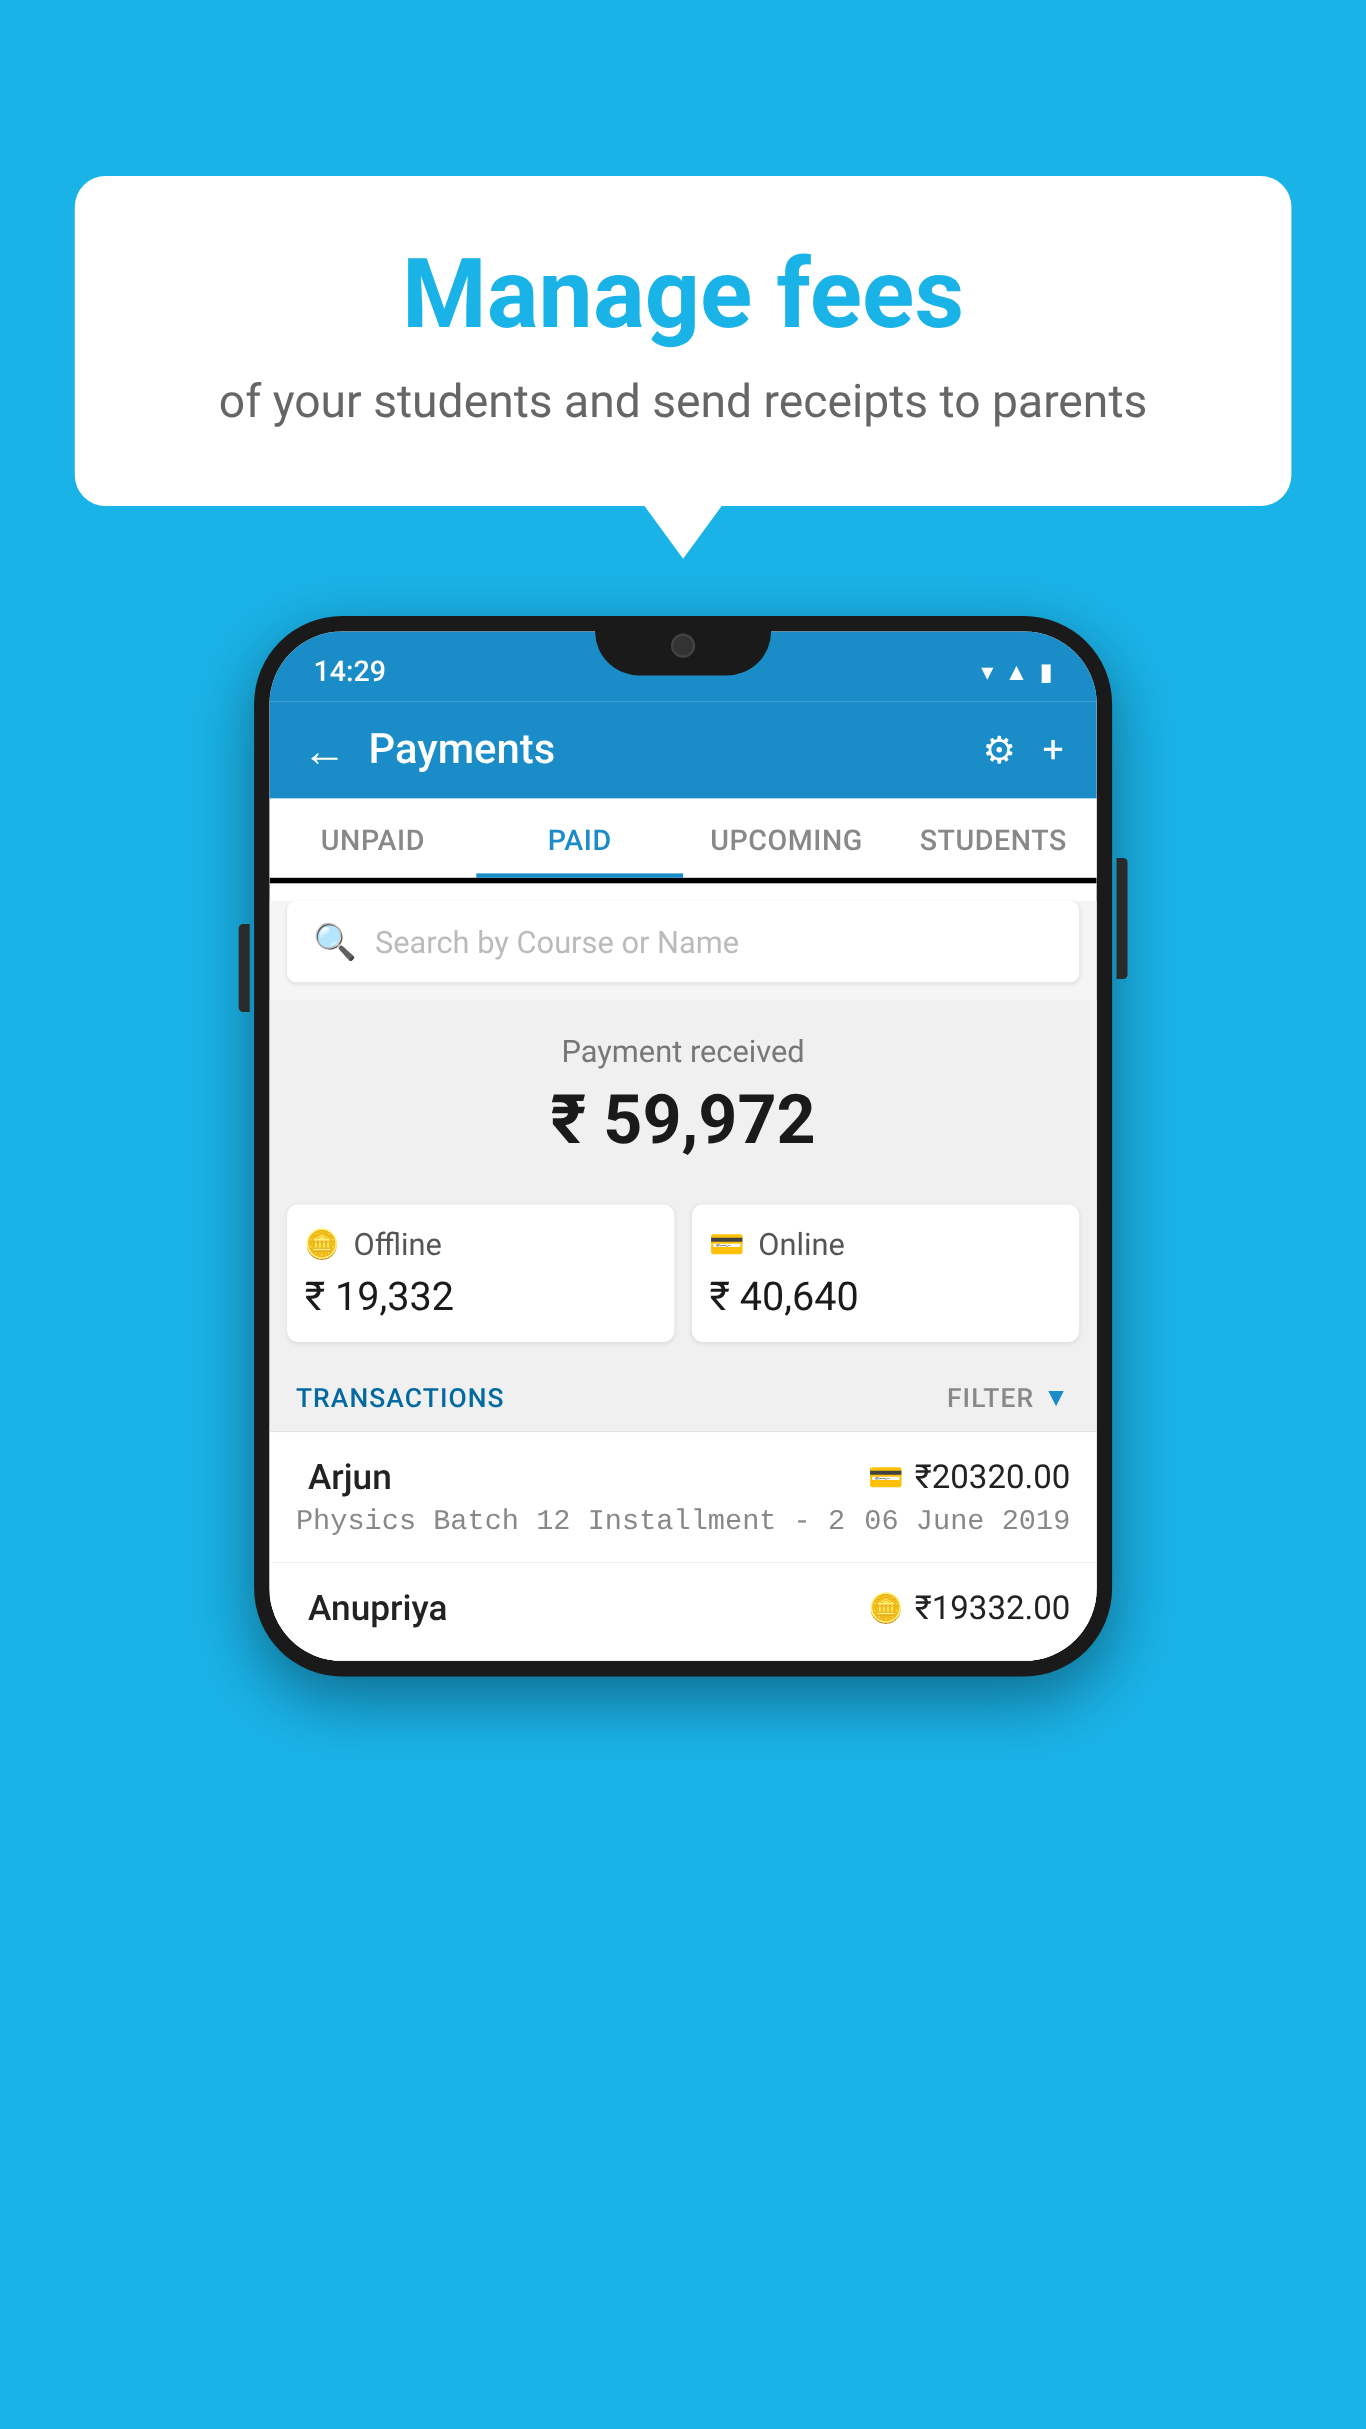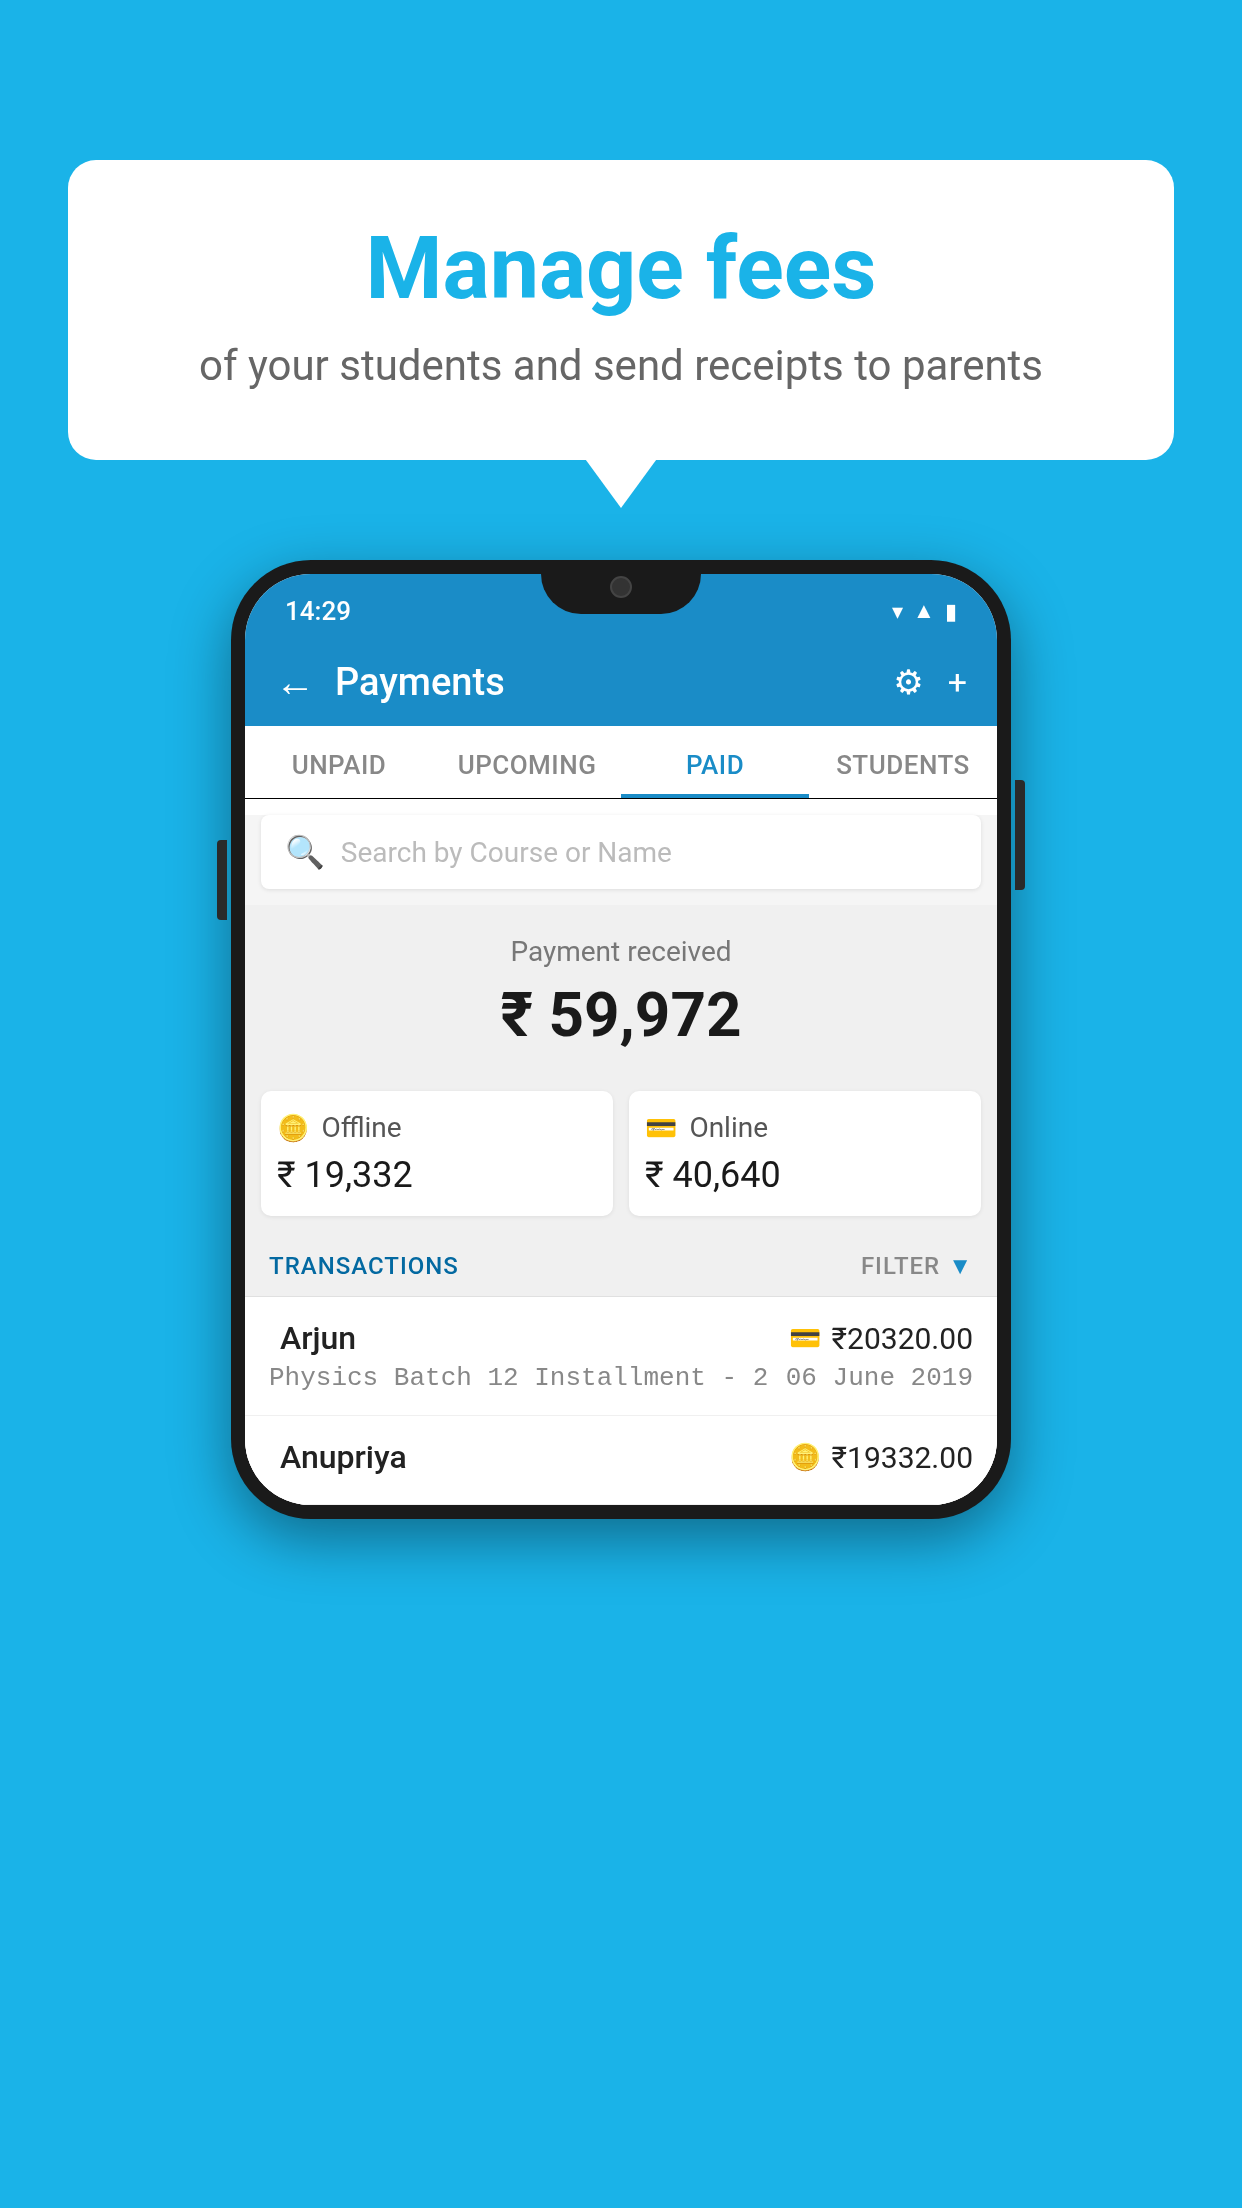--- a/index.html
+++ b/index.html
@@ -172,21 +172,21 @@
     }
     .app-bar-actions span {
       color: white;
       font-size: 34px;
     }
 
     
     .tabs {
       background: white;
       display: flex;
-      border-bottom: 1px solid #000000;
+      border-bottom: 5px solid #000000;
     }
     .tab {
       flex: 1;
       text-align: center;
       padding: 24px 0 18px;
       font-size: 26px;
       font-weight: 500;
       color: #888;
       letter-spacing: 0.5px;
       position: relative;
@@ -389,25 +389,25 @@
         <div class="app-bar-actions">
           <span>⚙</span>
           <span>+</span>
         </div>
       </div>
 
       <div class="tabs">
         <div class="tab">
           <span>UNPAID</span>
         </div>
+        <div class="tab active">
+          <span>PAID</span>
+        </div>
         <div class="tab">
           <span>UPCOMING</span>
-        </div>
-        <div class="tab active">
-          <span>PAID</span>
         </div>
         <div class="tab">
           <span>STUDENTS</span>
         </div>
       </div>
 
       <div class="content">
 
         <div class="search-bar">
           <span class="search-icon-wrap">🔍</span>

